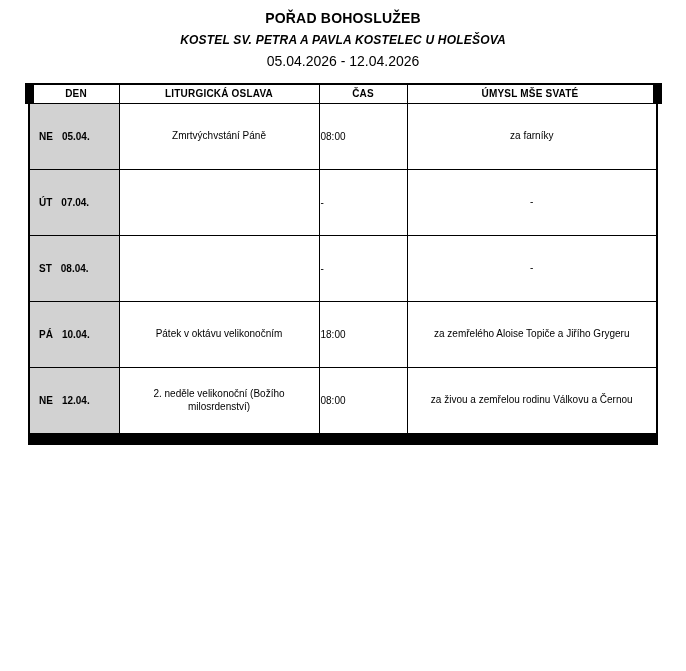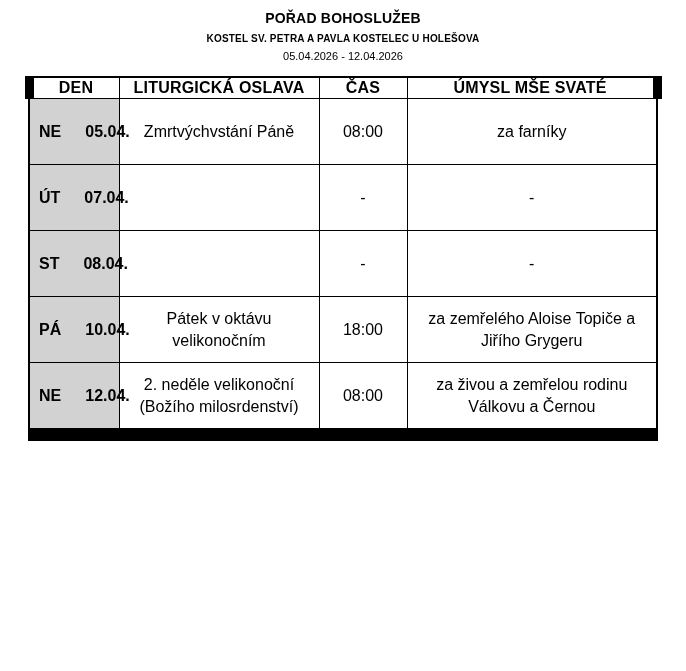--- a/index.html
+++ b/index.html
@@ -18,41 +18,42 @@
     background: #ffffff;
   }
   .doc-header { text-align: center; }
   .doc-title {
     font-size: 14px;
     font-weight: bold;
     margin: 0 0 7px 0;
     letter-spacing: 0.2px;
   }
   .doc-subtitle {
-    font-size: 10px;
+    font-size: 12px;
     font-weight: bold;
     margin: 0 0 6px 0;
     letter-spacing: 0.2px;
+    font-style: italic;
   }
   .doc-daterange {
-    font-size: 11px;
+    font-size: 14px;
     font-weight: normal;
     margin: 0;
   }
   table.schedule {
     border-collapse: collapse;
     margin: 14px auto 0 auto;
     width: 628px;
     table-layout: fixed;
     border: 2px solid #000000;
   }
   table.schedule th,
   table.schedule td {
     border: 1px solid #000000;
-    font-size: 16px;
+    font-size: 10px;
     box-sizing: border-box;
   }
   thead th {
     height: 19px;
     font-weight: bold;
     background: #ffffff;
     padding: 1px 2px;
     text-align: center;
     letter-spacing: 0.2px;
   }
@@ -60,29 +61,29 @@
   thead th:last-child   { border-right: 9px solid #000000; }
   tbody tr { height: 66px; }
   td.day-cell {
     background: #d2d2d2;
     text-align: left;
     padding-left: 9px;
     font-weight: bold;
     vertical-align: middle;
     white-space: nowrap;
   }
-  td.day-cell .date { margin-left: 24px; }
+  td.day-cell .date { margin-left: 9px; }
   td.celebration-cell {
     text-align: center;
     vertical-align: middle;
     padding: 2px 15px;
     line-height: 1.35;
   }
   td.time-cell {
-    text-align: center;
+    text-align: left;
     vertical-align: middle;
   }
   td.intention-cell {
     text-align: center;
     vertical-align: middle;
     padding: 2px 20px;
     line-height: 1.35;
   }
   tfoot td.footer-bar {
     height: 11px;

